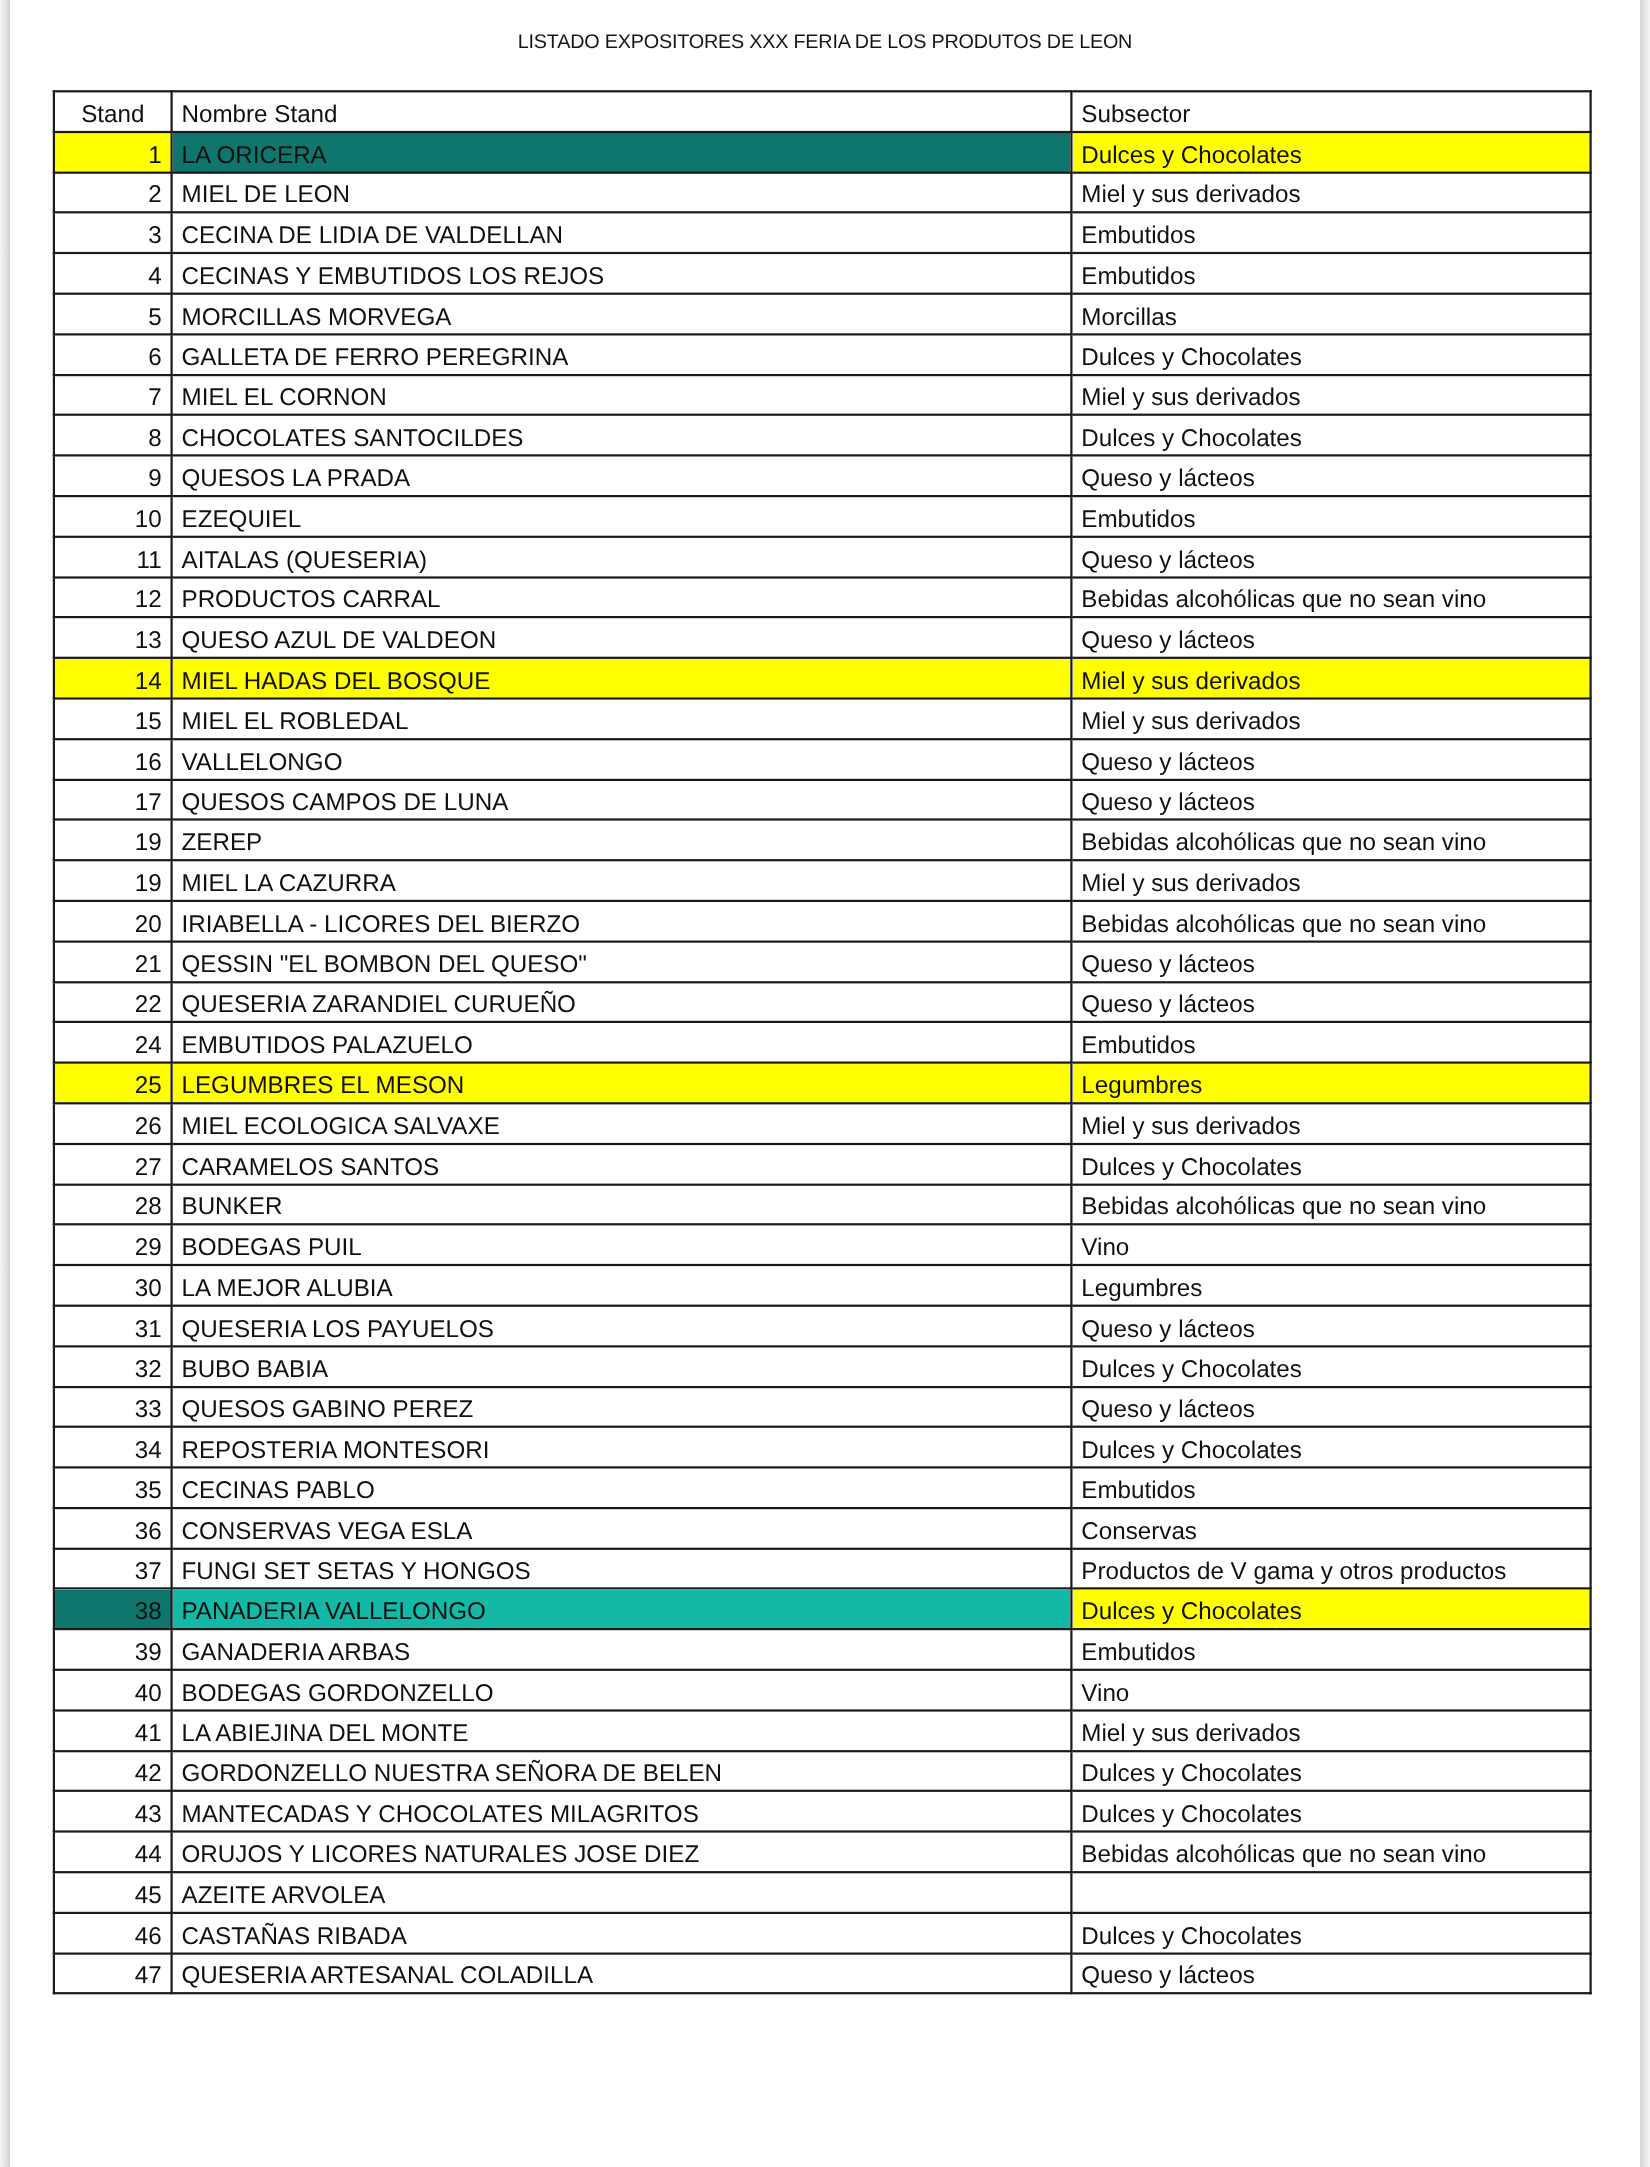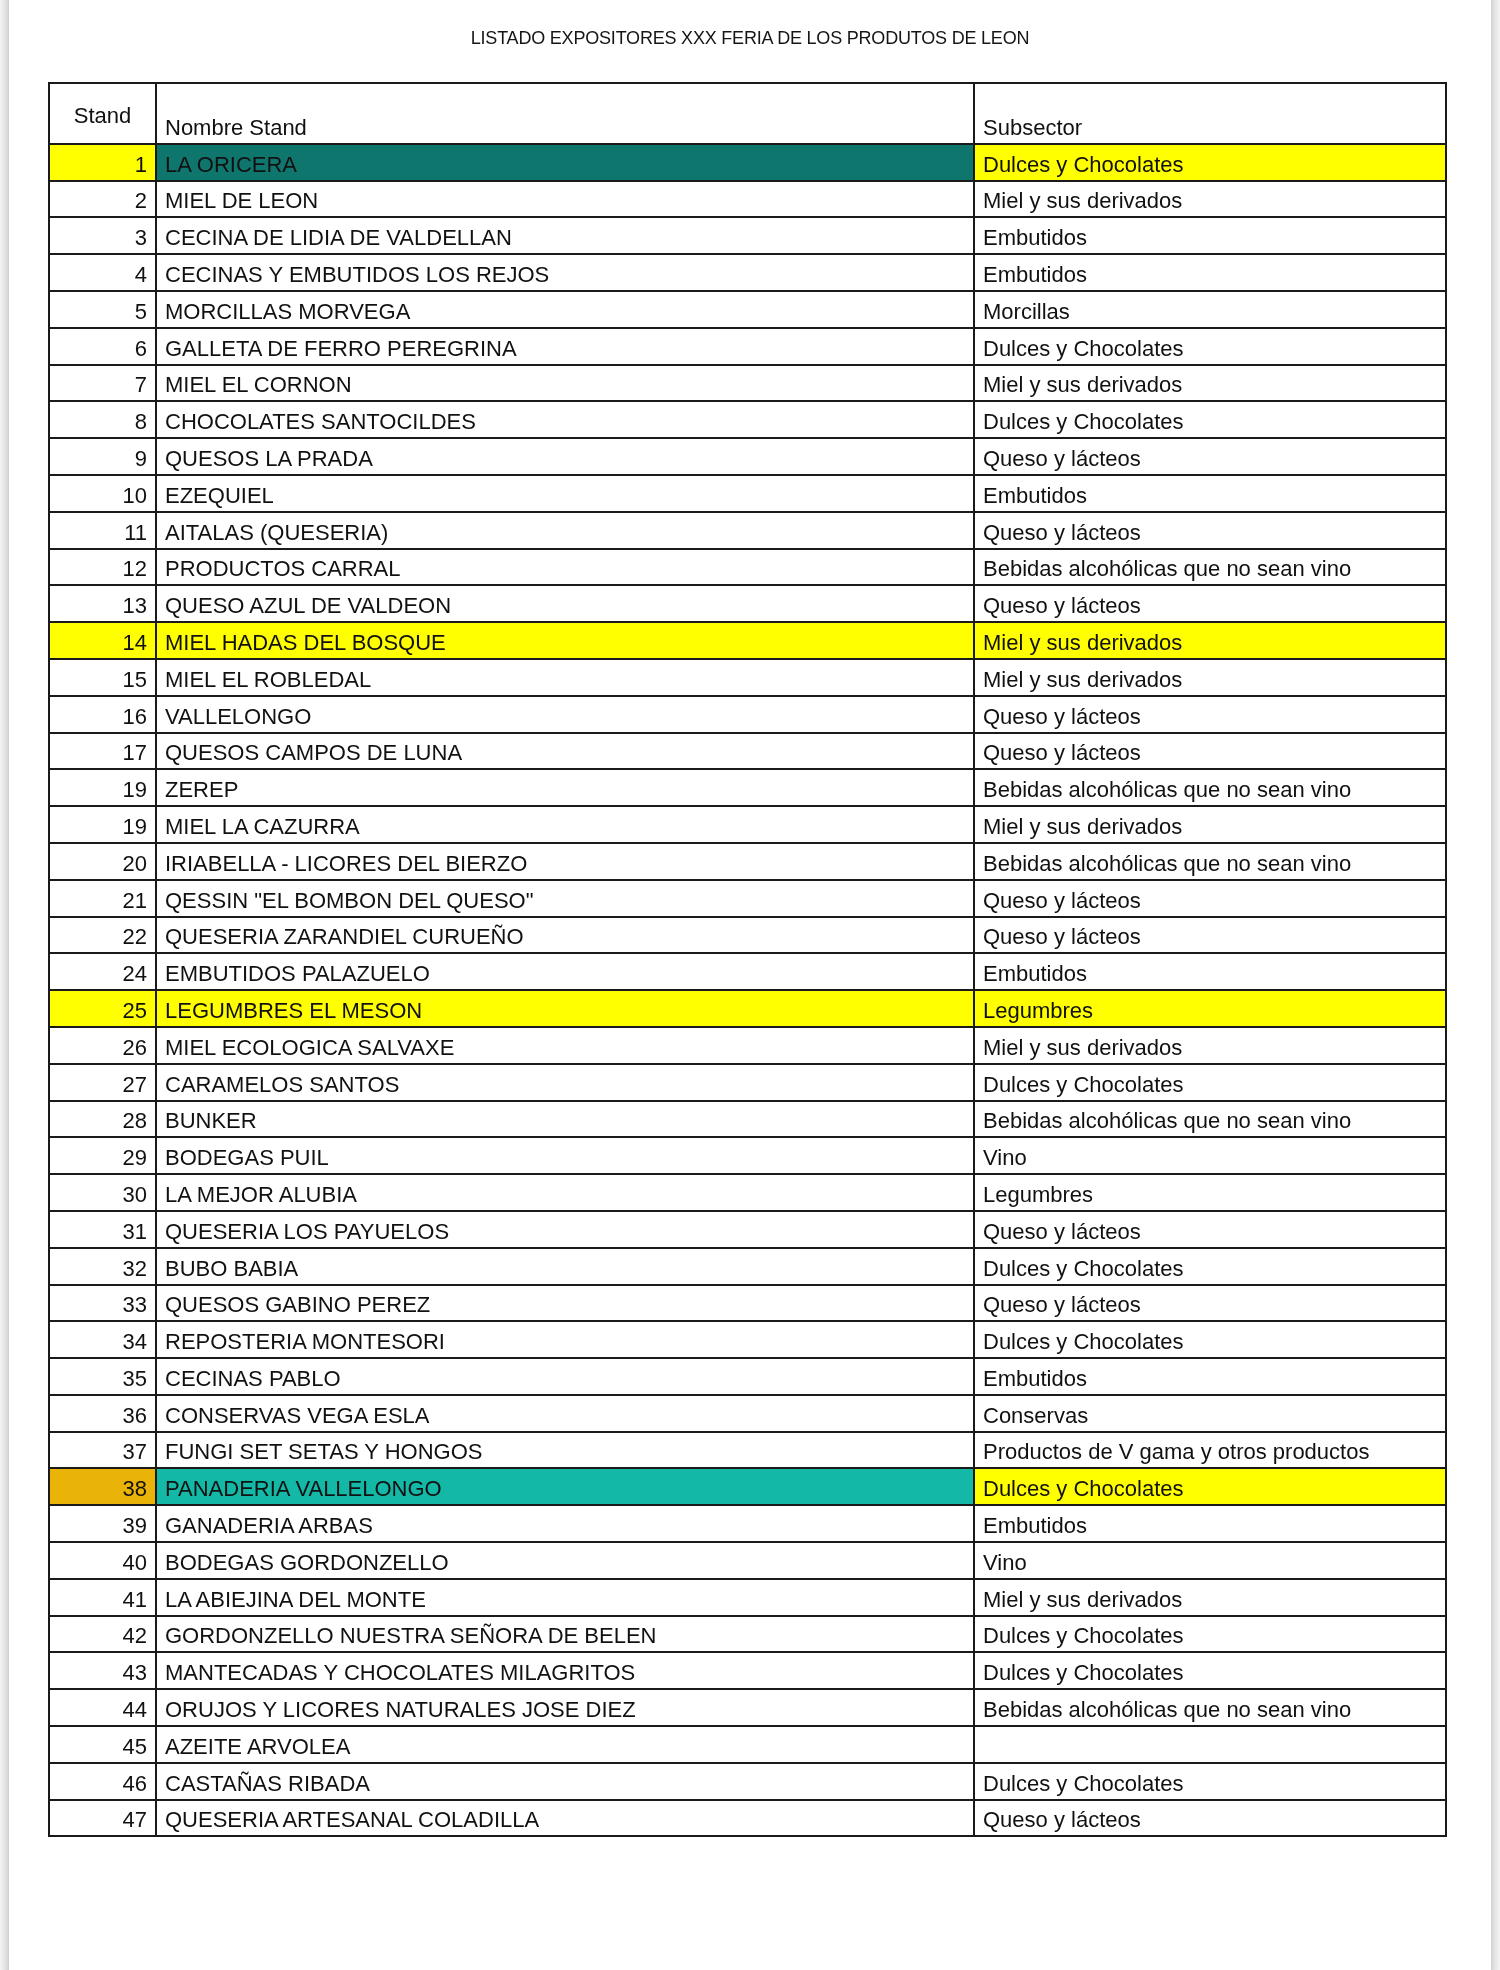--- a/index.html
+++ b/index.html
@@ -55,21 +55,21 @@
       padding: 0 8px;
       white-space: nowrap;
       overflow: hidden;
       vertical-align: bottom;
       line-height: 30px;
       font-weight: normal;
       text-align: left;
     }
     table.listing th.stand-h {
       text-align: center;
-      padding: 12px 4px;
+      padding: 0 4px;
     }
     table.listing td.stand {
       text-align: right;
       padding-right: 8px;
     }
     table.listing tr.hl td {
       background: #ffff00;
     }
   </style>
 </head>
@@ -268,21 +268,21 @@
         <td class="stand">36</td>
         <td>CONSERVAS VEGA ESLA</td>
         <td>Conservas</td>
       </tr>
       <tr>
         <td class="stand">37</td>
         <td>FUNGI SET SETAS Y HONGOS</td>
         <td>Productos de V gama y otros productos</td>
       </tr>
       <tr class="hl">
-        <td class="stand" style="background: #eab308;">38</td>
+        <td class="stand" style="background: #0f766e;">38</td>
         <td style="background: #14b8a6;">PANADERIA VALLELONGO</td>
         <td style="background: rgb(255, 255, 0);">Dulces y Chocolates</td>
       </tr>
       <tr>
         <td class="stand">39</td>
         <td>GANADERIA ARBAS</td>
         <td>Embutidos</td>
       </tr>
       <tr>
         <td class="stand">40</td>

